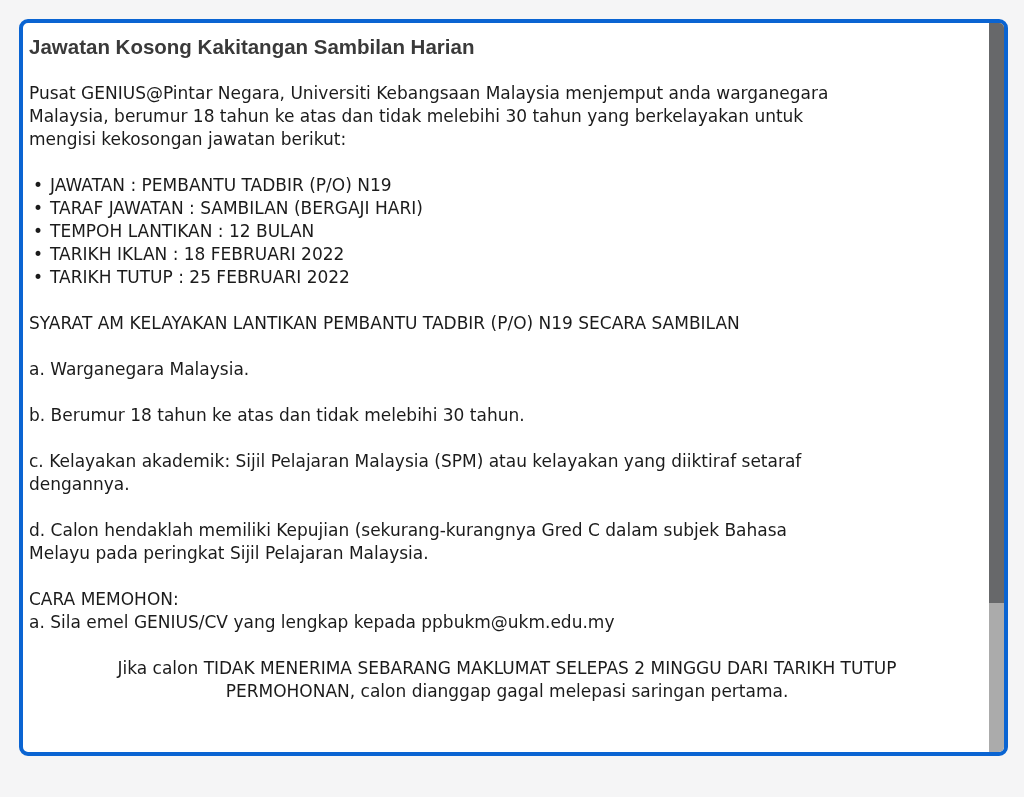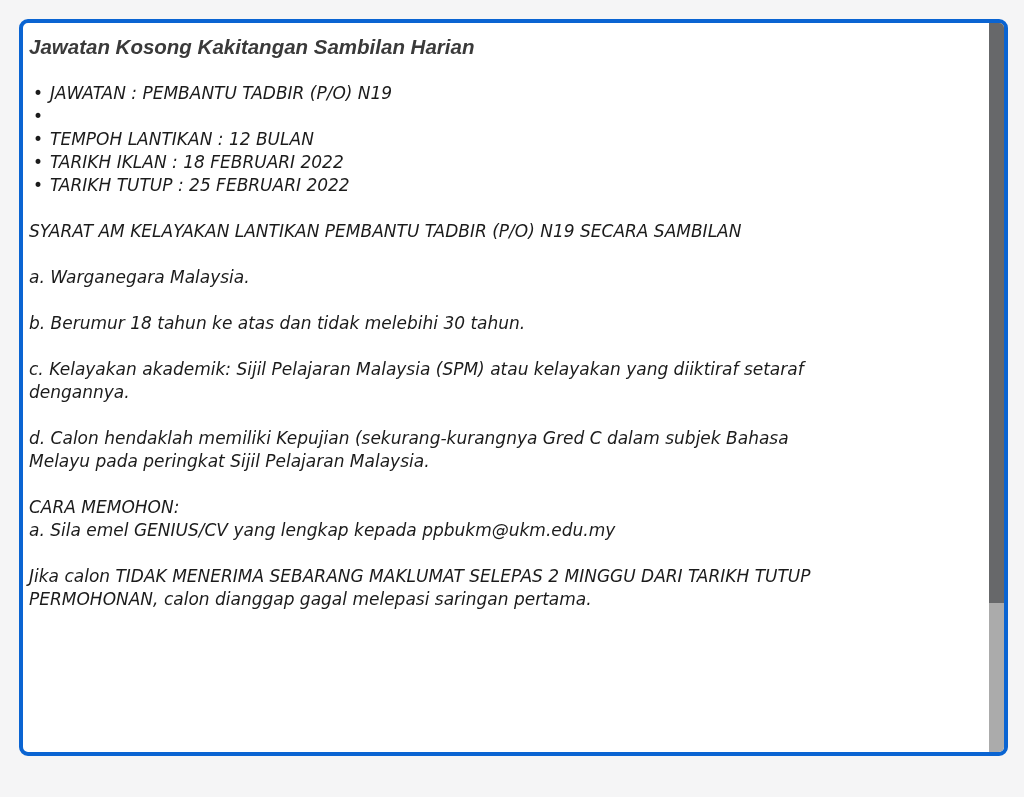--- a/index.html
+++ b/index.html
@@ -31,21 +31,20 @@
   }
   .content {
     position: absolute;
     left: 0; top: 0;
     right: 15px; bottom: 0;
     padding: 10px 4px 1px 6px;
     font-size: 17px;
     line-height: 23px;
     color: #1b1b1b;
     overflow: hidden;
-    font-style: italic;
   }
   h1.title {
     font-family: "Liberation Sans", sans-serif;
     font-size: 20.5px;
     line-height: 27px;
     font-weight: bold;
     color: #3a3a3a;
     margin: 0 0 22px 0;
   }
   p.block {
@@ -59,21 +58,21 @@
   }
   ul.details li {
     display: flex;
     line-height: 23px;
   }
   ul.details .b {
     margin-right: 7px;
   }
   .group { margin: 0 0 23px 0; }
   .group p { margin: 0; }
-  p.last { margin: 0; }
+  p.last { margin: 0; text-align: center; }
   .sb-track {
     position: absolute;
     top: 0; right: 0;
     width: 15px;
     height: 729px;
     background: #ababab;
   }
   .sb-thumb {
     position: absolute;
     top: 0; left: 0;
@@ -84,28 +83,32 @@
 </style>
 </head>
 <body>
 
 <div class="page">
   <div class="box">
     <div class="content">
 
       <h1 class="title">Jawatan Kosong Kakitangan Sambilan Harian</h1>
 
+      <p class="block pre">Pusat GENIUS@Pintar Negara, Universiti Kebangsaan Malaysia menjemput anda warganegara
+Malaysia, berumur 18 tahun ke atas dan tidak melebihi 30 tahun yang berkelayakan untuk
+mengisi kekosongan jawatan berikut:</p>
 
       <ul class="details">
         <li>
           <span class="b">•</span>
           <span>JAWATAN : PEMBANTU TADBIR (P/O) N19</span>
         </li>
         <li>
           <span class="b">•</span>
+          <span>TARAF JAWATAN : SAMBILAN (BERGAJI HARI)</span>
         </li>
         <li>
           <span class="b">•</span>
           <span>TEMPOH LANTIKAN : 12 BULAN</span>
         </li>
         <li>
           <span class="b">•</span>
           <span>TARIKH IKLAN : 18 FEBRUARI 2022</span>
         </li>
         <li>

